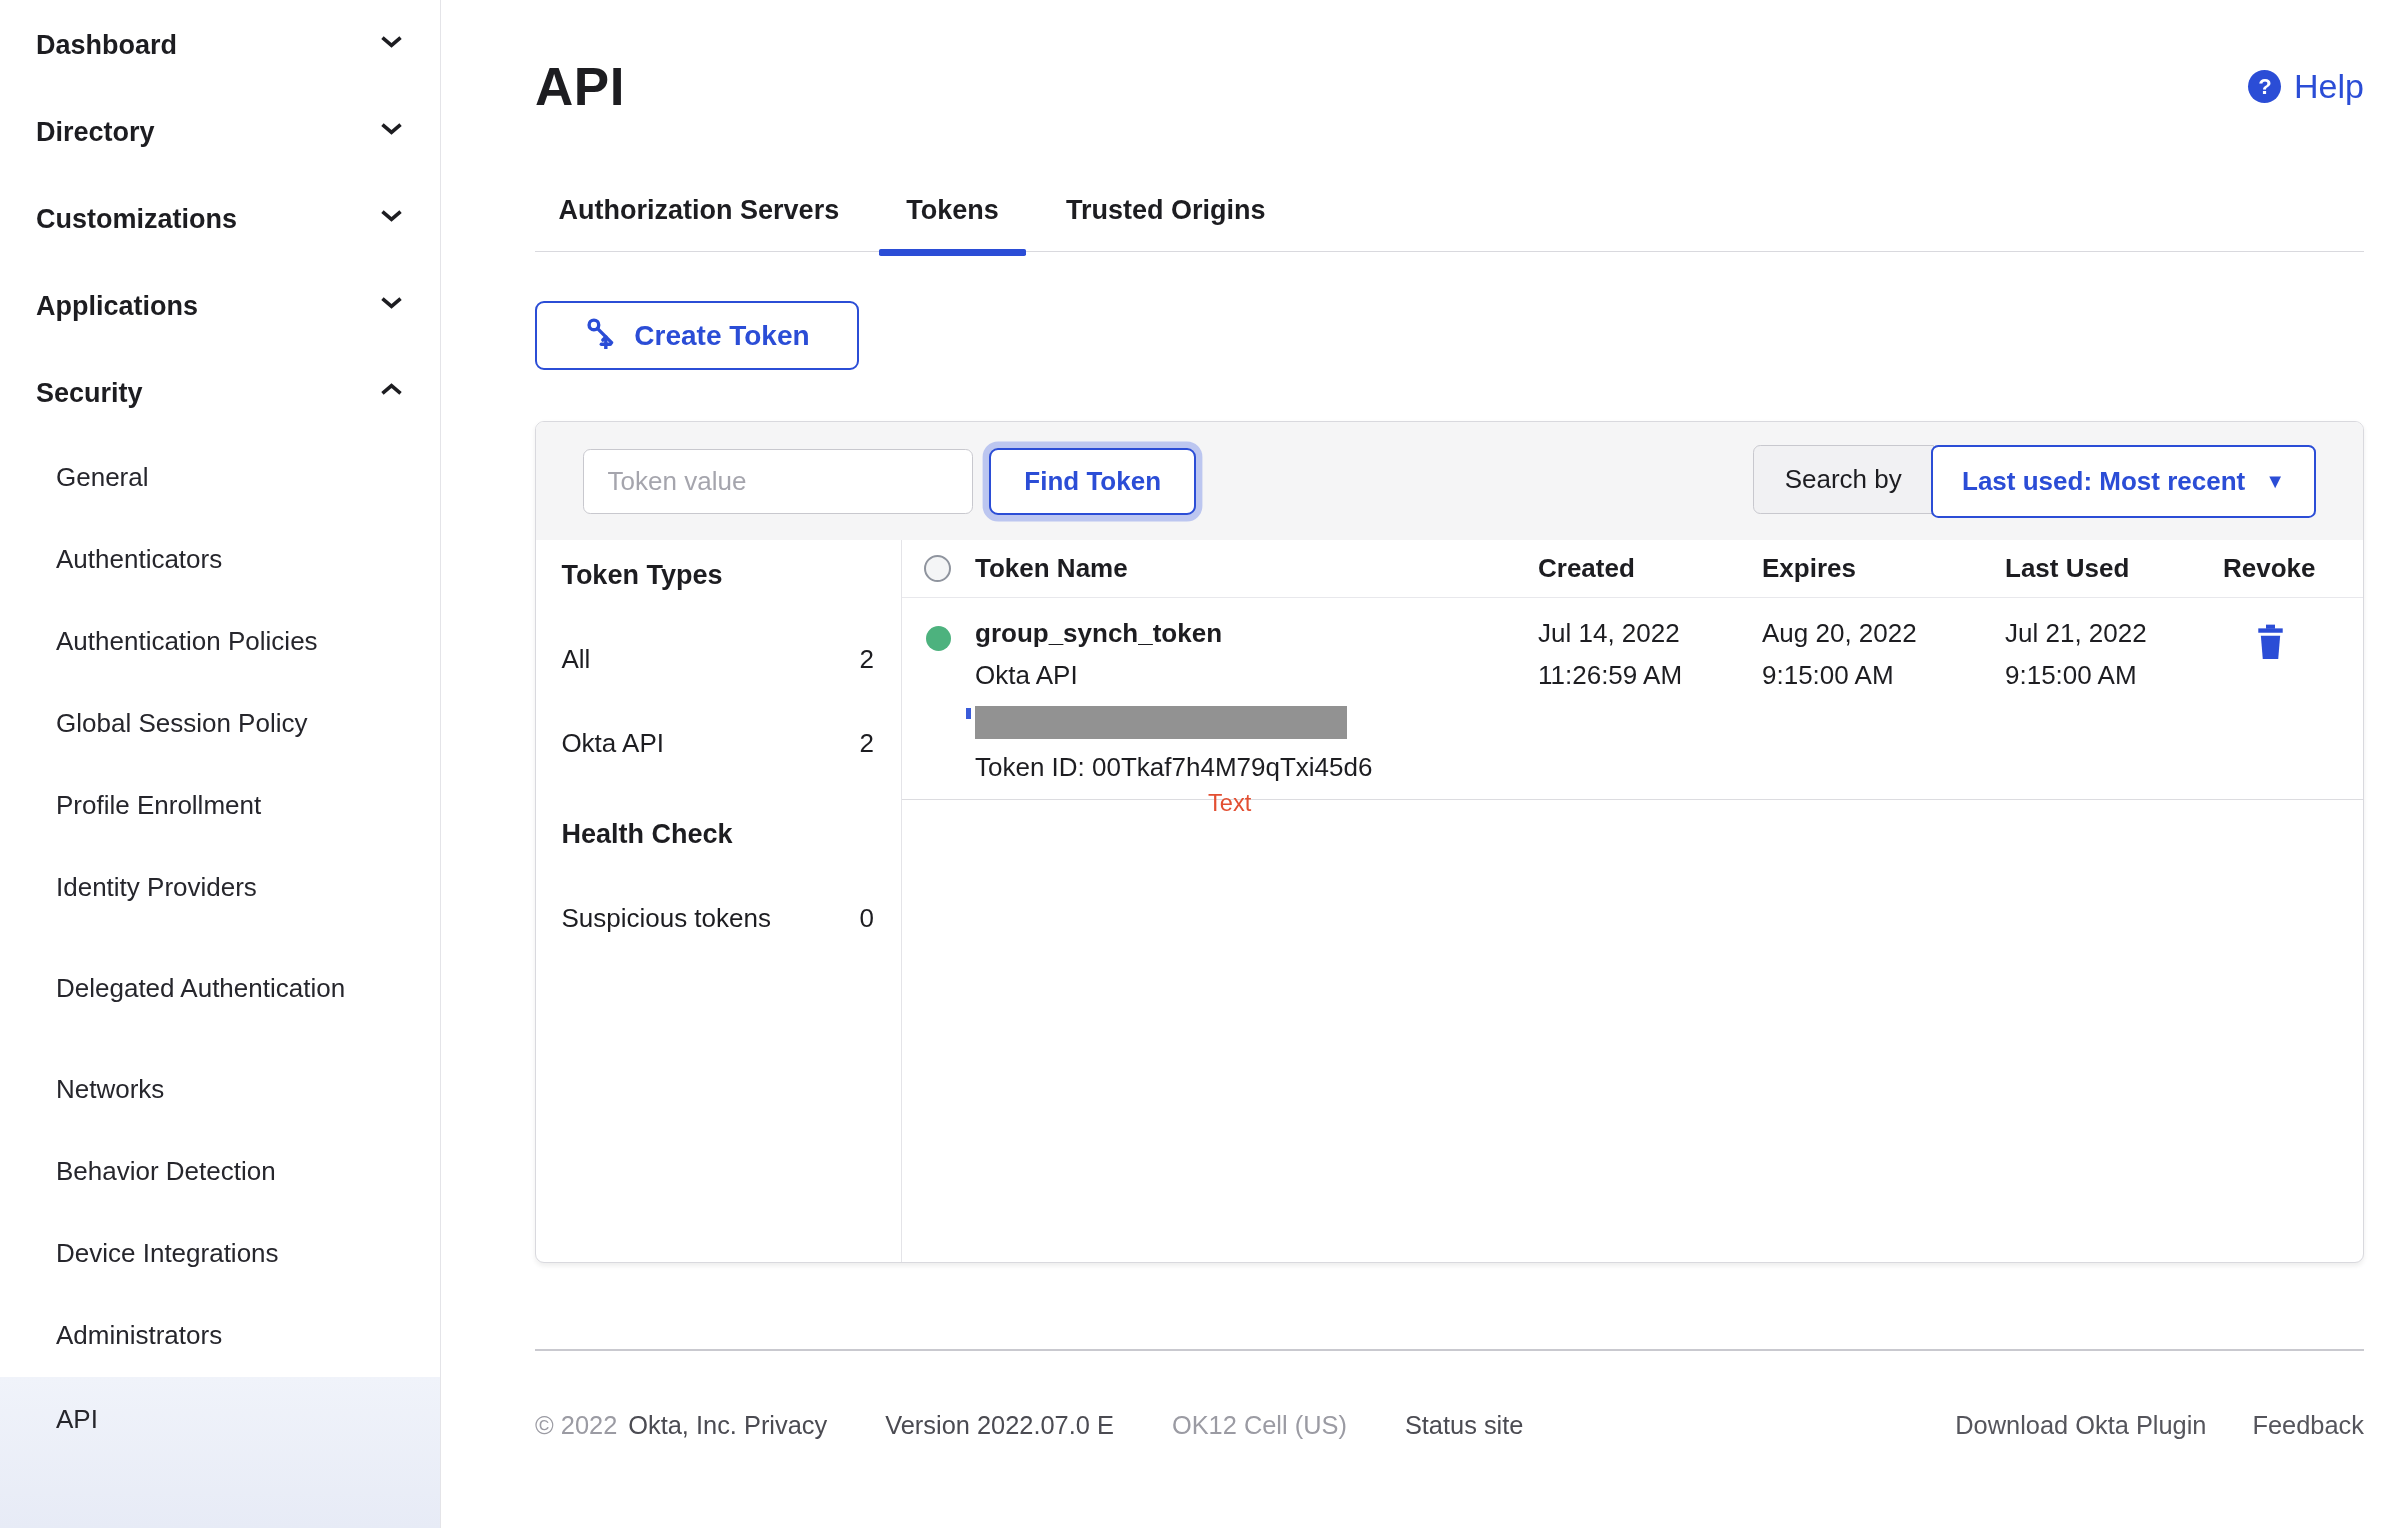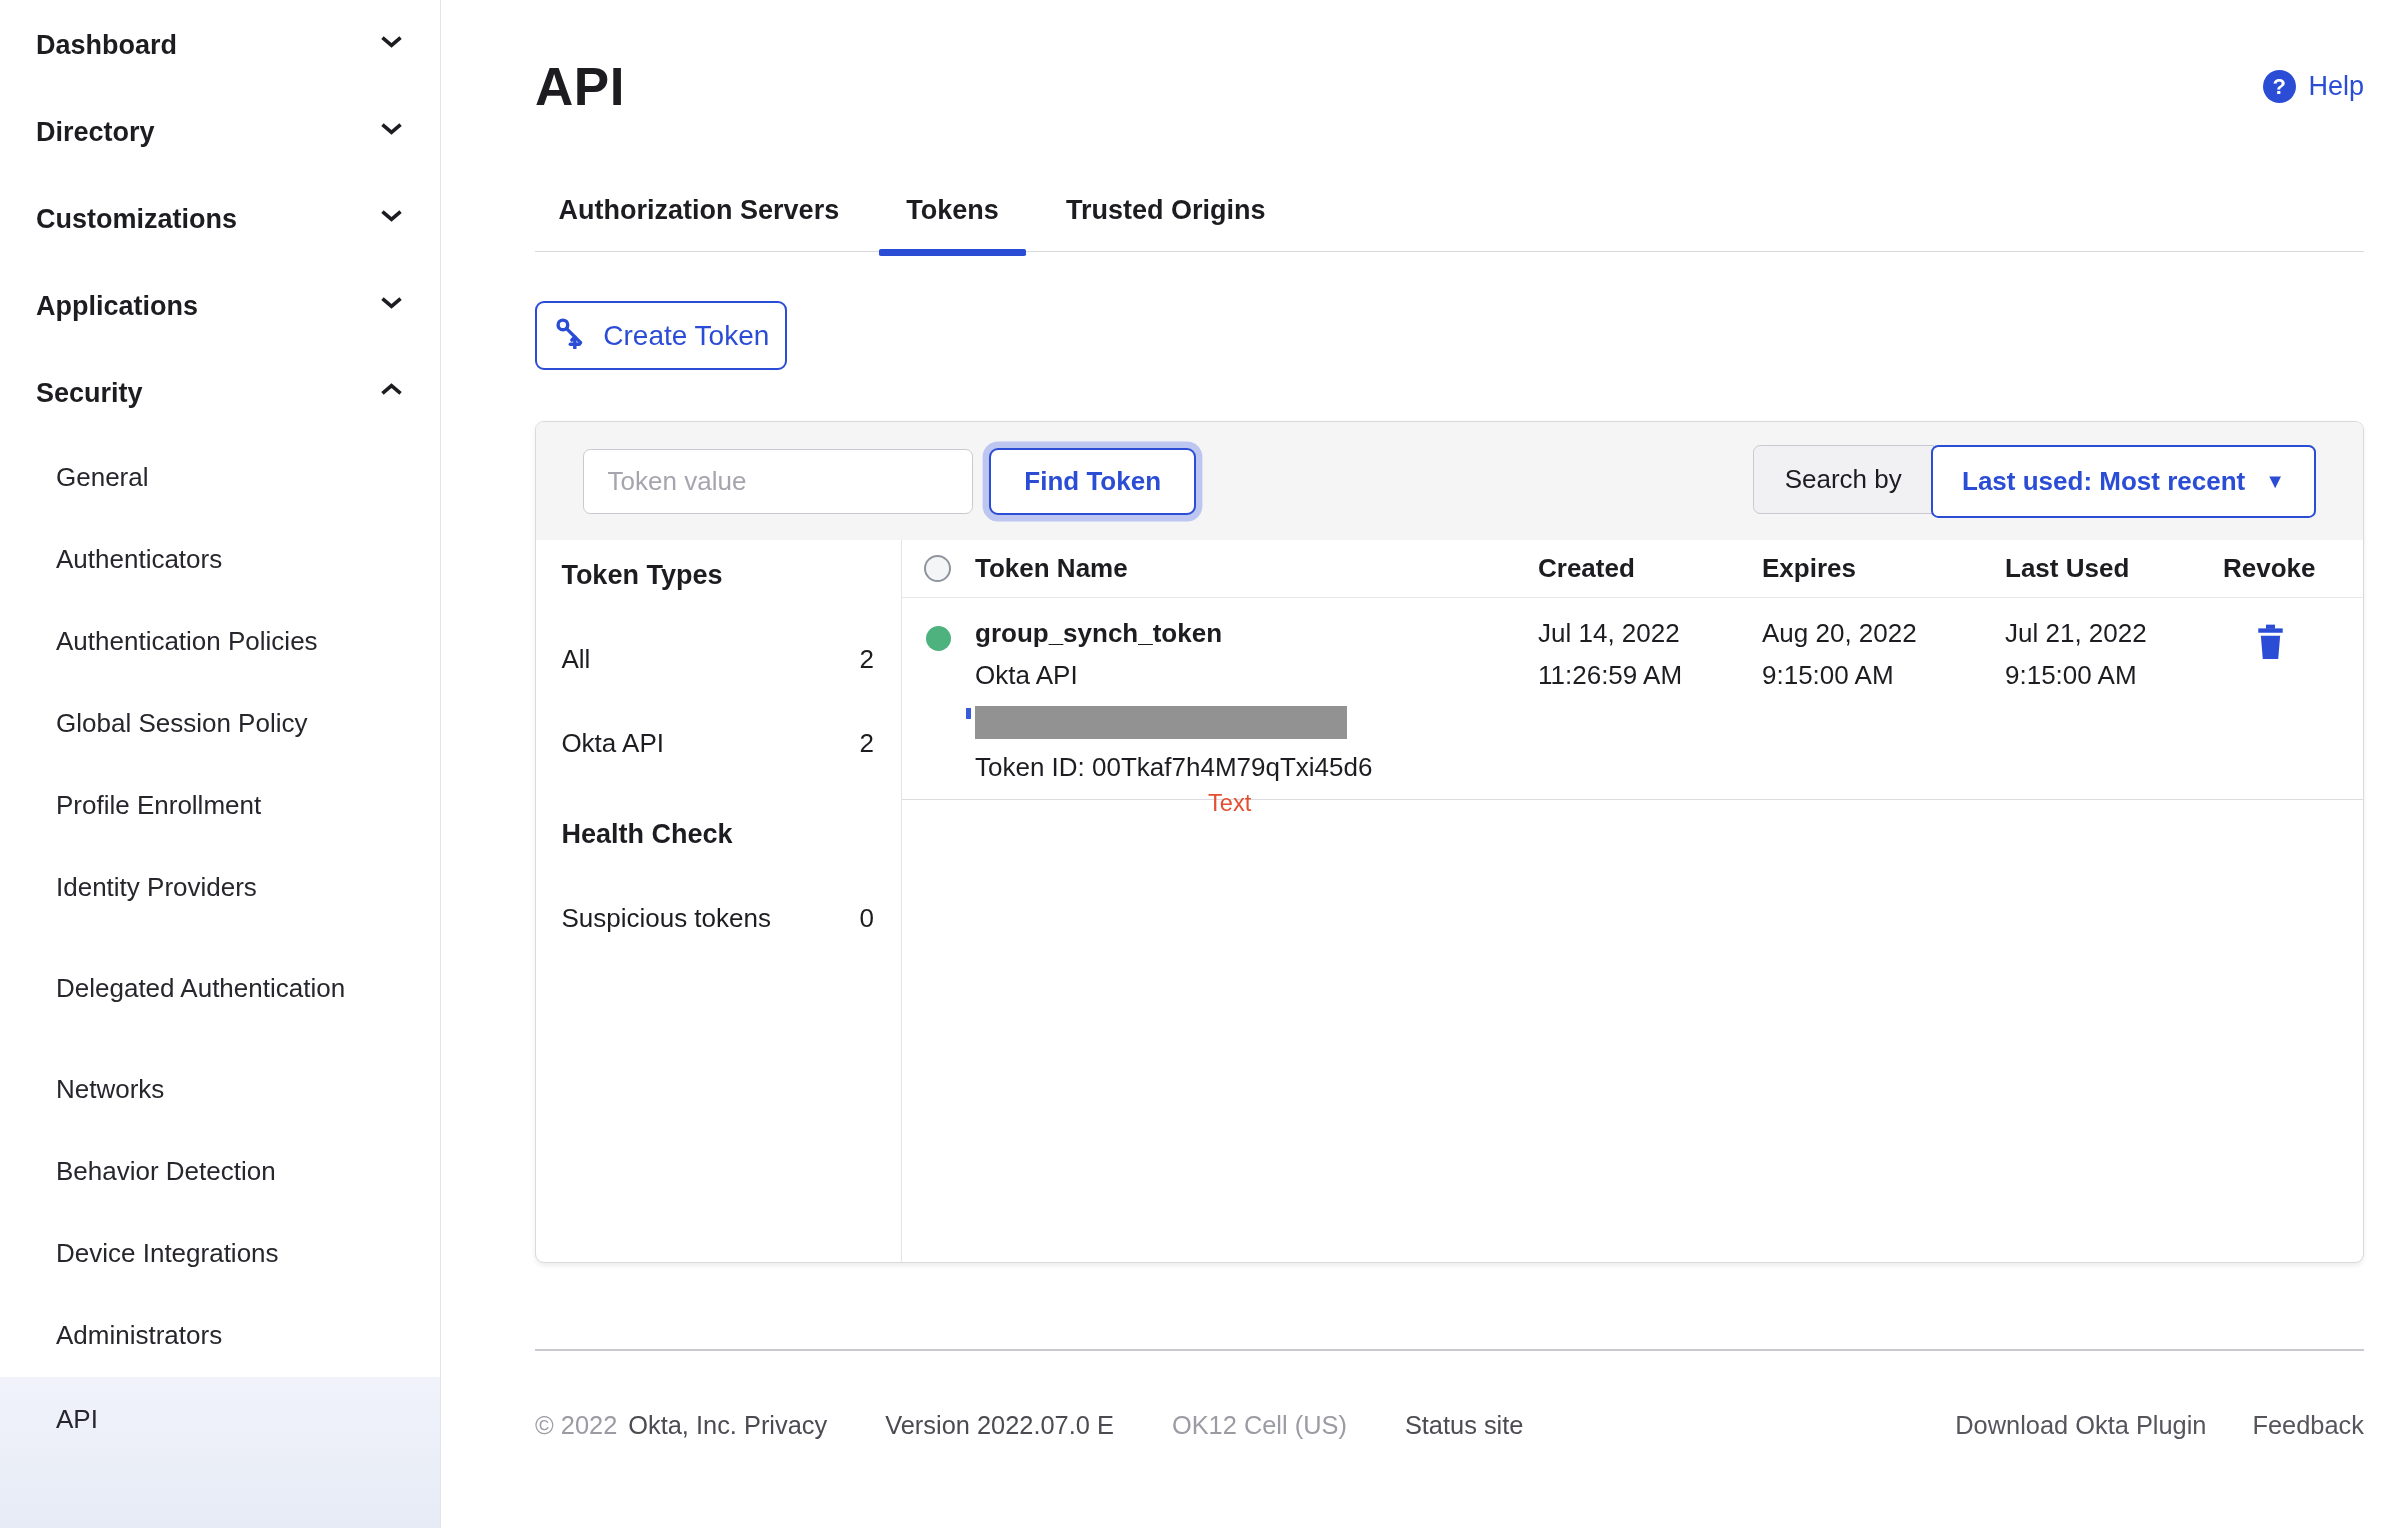--- a/index.html
+++ b/index.html
@@ -38,34 +38,34 @@
   .main { flex:1; padding:0 37px 0 94px; position:relative; }
 
   .page-header { display:flex; justify-content:space-between; align-items:center; margin-top:56px; }
   .page-title { font-size:53px; font-weight:700; letter-spacing:0.5px; }
   .help-link { display:flex; align-items:center; gap:12.7px; cursor:pointer; }
   .help-icon {
     width:33px; height:33px; border-radius:50%; background:#2b4dd6;
     color:#fff; font-size:22px; font-weight:700;
     display:flex; align-items:center; justify-content:center;
   }
-  .help-label { color:#2b4dd6; font-size:27px; }
+  .help-label { color:#2b4dd6; font-size:34px; }
 
   .tabs { display:flex; margin-top:78px; border-bottom:1.8px solid #d9d9de; }
   .tab { padding:0 23.6px 25.4px; margin-right:20px; font-size:27px; font-weight:700; position:relative; cursor:pointer; }
   .tab.active::after {
     content:""; position:absolute; left:-3.6px; right:-3.6px; bottom:-4.5px;
     height:7.3px; background:#2b4dd6; border-radius:1.8px;
   }
 
   .create-btn {
     margin-top:49px; display:inline-flex; align-items:center; gap:16.3px;
-    height:69px; padding:0 16px; background:#fff;
+    height:69px; padding:0 47px; background:#fff;
     border:2.7px solid #2b4dd6; border-radius:9px;
-    color:#2b4dd6; font-size:28px; font-weight:400; cursor:pointer;
+    color:#2b4dd6; font-size:28px; font-weight:700; cursor:pointer;
   }
   .create-btn svg { width:34px; height:34px; }
 
   
   .panel {
     margin-top:51px; border:1.8px solid #d9d9de; border-radius:9px;
     box-shadow:0 2.7px 5.4px rgba(0,0,0,.07); overflow:hidden; background:#fff;
   }
   .search-row { height:118px; background:#f5f5f6; display:flex; align-items:center; padding:0 47px; }
   .token-input {

